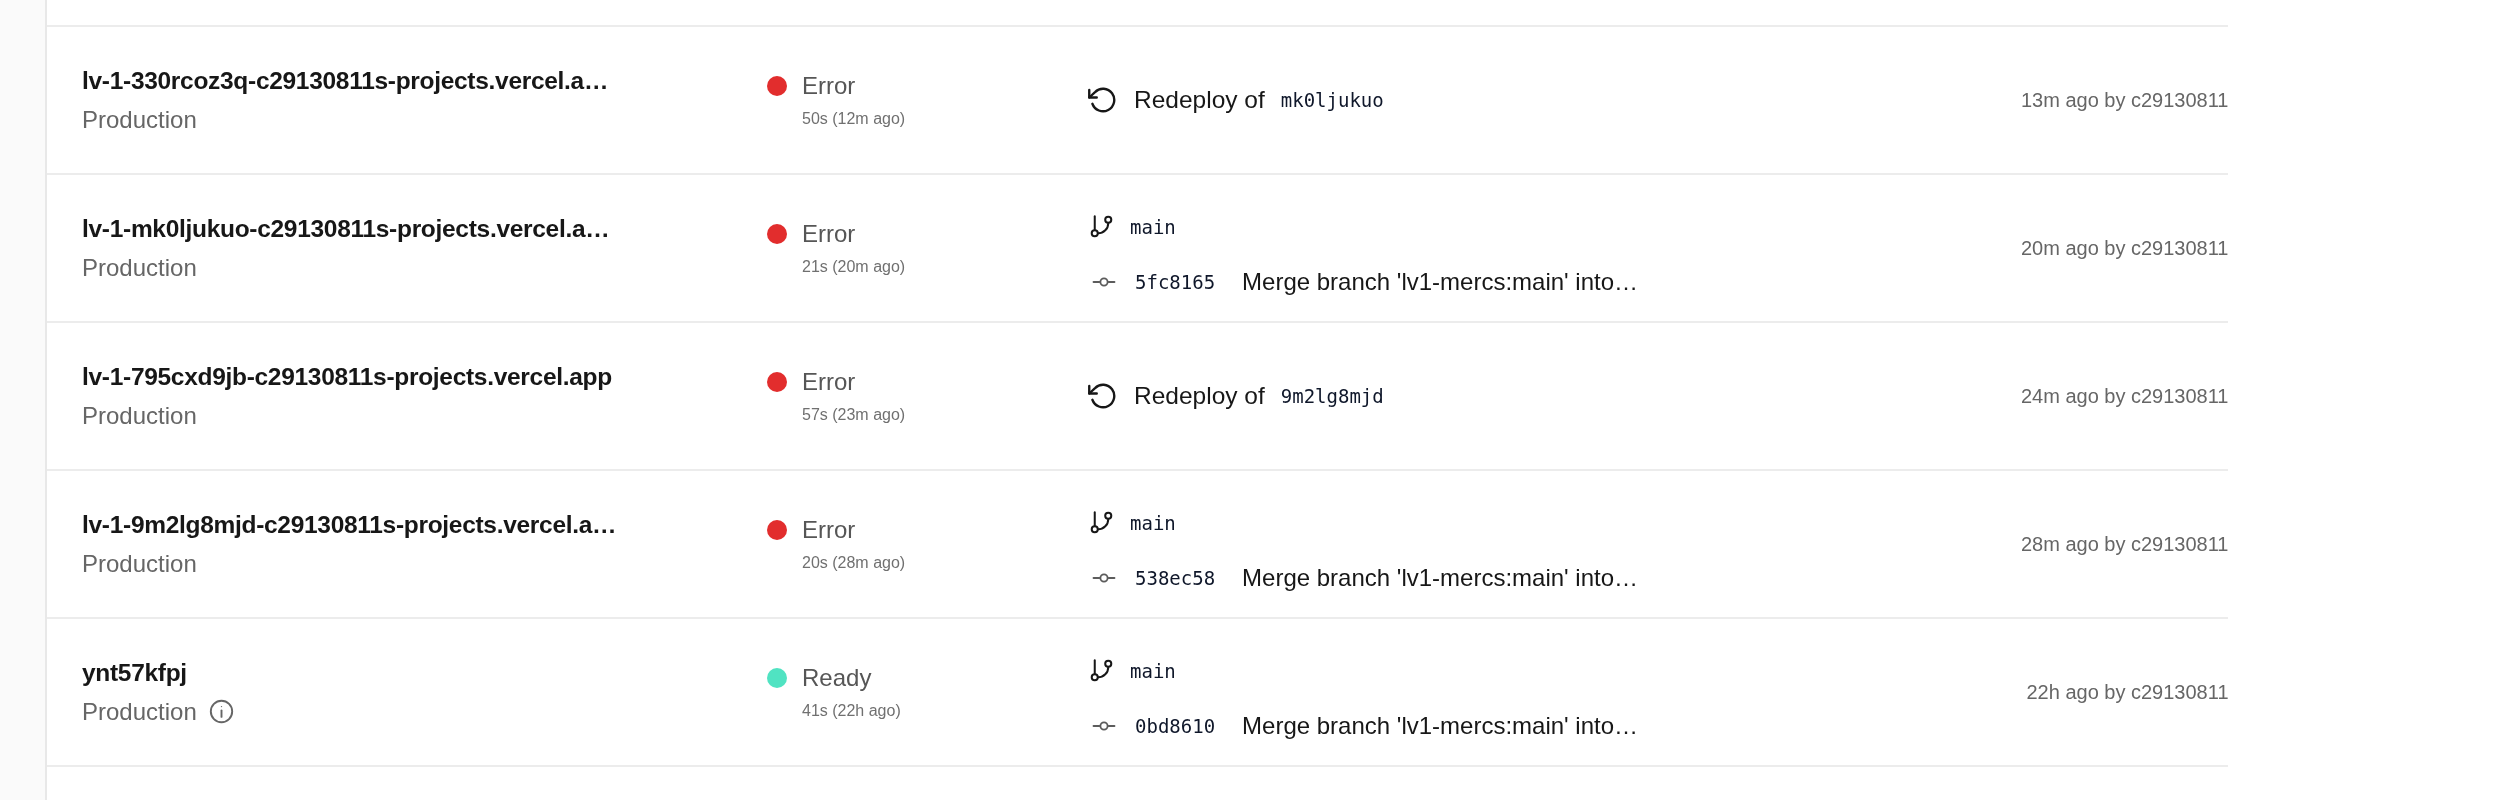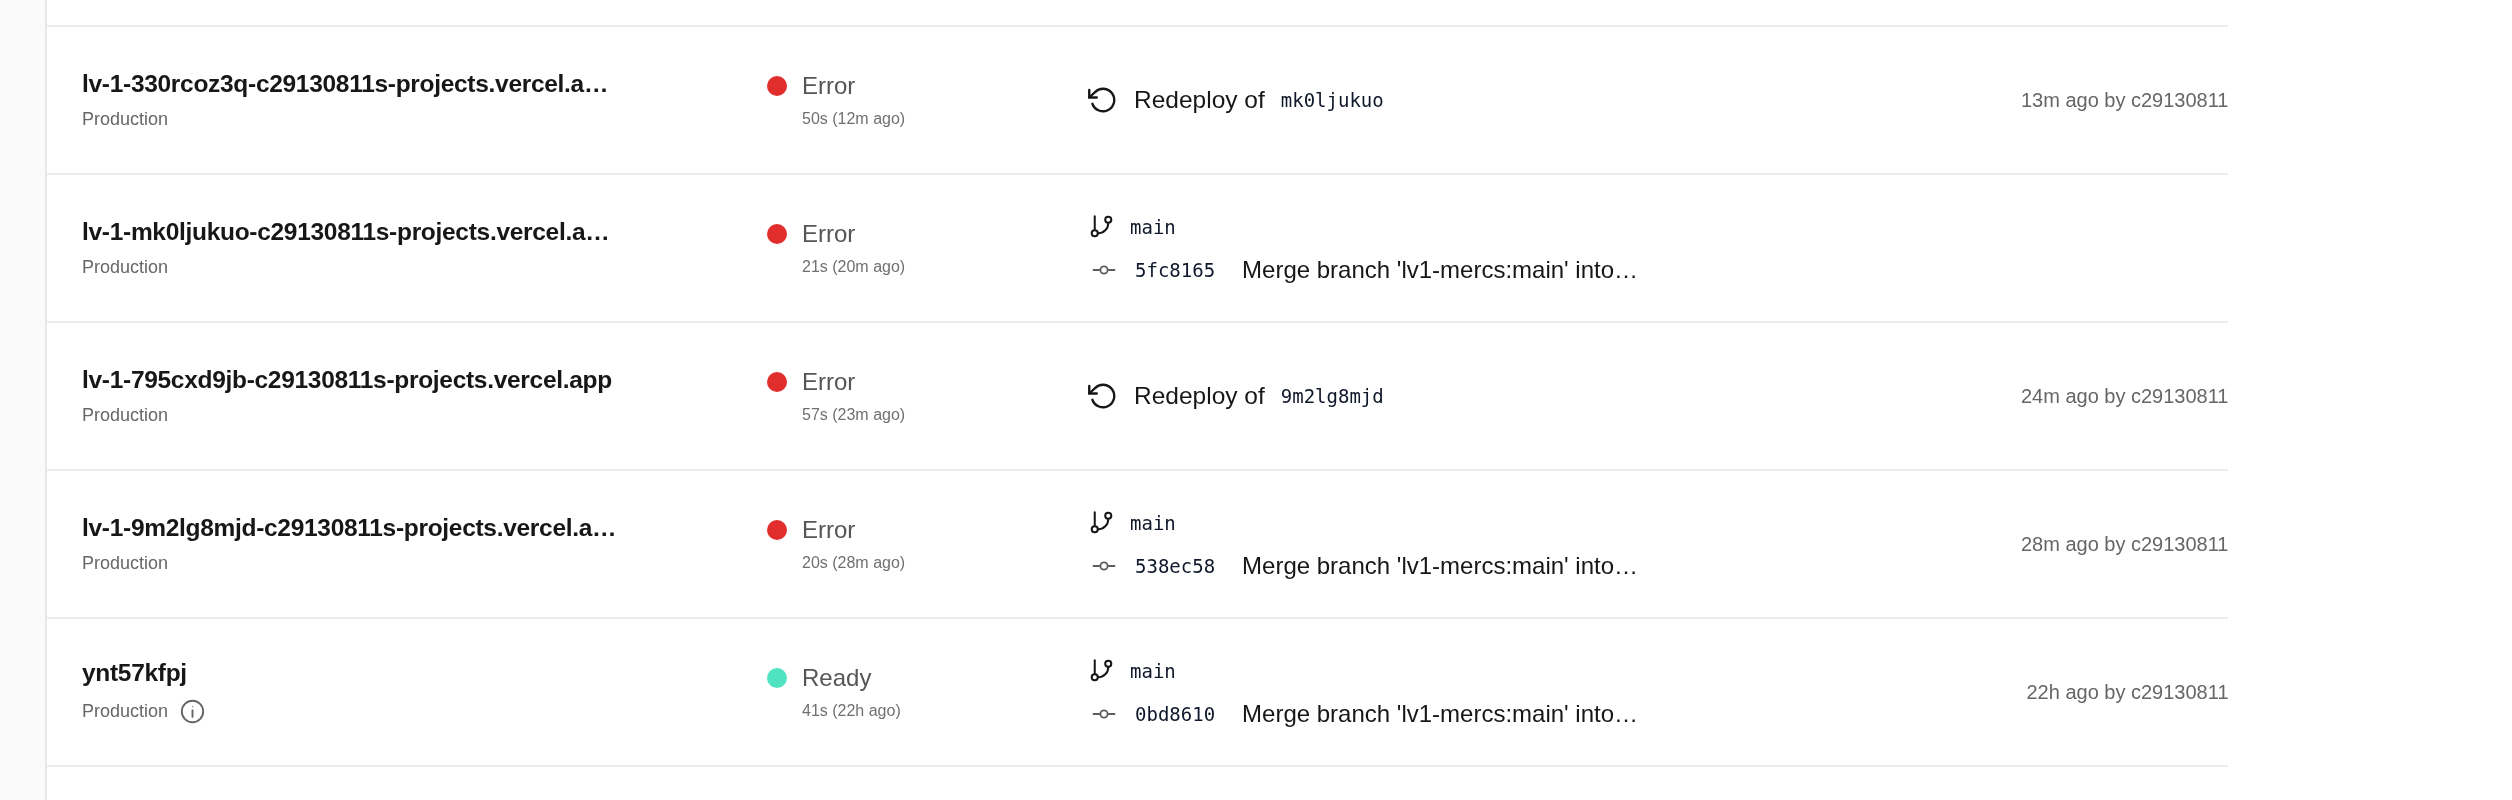--- a/index.html
+++ b/index.html
@@ -30,30 +30,30 @@
     grid-template-columns: 685px 321px 1fr auto;
     align-items: center;
     padding: 0 48px 0 35px;
   }
   
   .dep-cell { display: flex; flex-direction: column; gap: 11px; min-width: 0; }
   .dep-name {
     font-size: 24.5px; font-weight: 700; color: #171717;
     letter-spacing: -0.3px; white-space: nowrap; overflow: hidden;
   }
-  .dep-env { font-size: 18px; color: #666666; display: flex; align-items: center; gap: 11px; }
+  .dep-env { font-size: 24px; color: #666666; display: flex; align-items: center; gap: 11px; }
   
   .status-cell { display: flex; flex-direction: column; gap: 10px; }
   .status-line { display: flex; align-items: center; gap: 15px; }
   .status-dot { width: 20px; height: 20px; border-radius: 50%; flex: none; }
   .status-label { font-size: 24px; color: #565656; }
   .status-duration { font-size: 16px; color: #707070; margin-left: 35px; }
   
   .git-cell { display: flex; flex-direction: column; gap: 9px; min-width: 0; }
-  .git-line { display: flex; align-items: center; gap: 15px; height: 34px; }
+  .git-line { display: flex; align-items: center; gap: 15px; height: 34px; margin-top: 12px; }
   .mono { font-family: "DejaVu Sans Mono", monospace; font-size: 19px; color: #0f172a; }
   .commit-msg { font-size: 24px; color: #171717; margin-left: 12px; white-space: nowrap; overflow: hidden; }
   .redeploy-line { display: flex; align-items: center; gap: 16px; font-size: 24.5px; color: #171717; }
   .icon { flex: none; display: inline-flex; }
   
   .meta-cell { display: flex; align-items: center; justify-self: end; }
   .timestamp { font-size: 20px; color: #666666; white-space: nowrap; }
   .avatar { width: 42px; height: 42px; border-radius: 50%; margin-left: 28px; flex: none; }
   .avatar-gradient { background: linear-gradient(135deg, #d2652c 6%, #b58a2d 46%, #79c33a 94%); }
   .avatar-identicon {
@@ -138,20 +138,41 @@
           <span class="icon">
             <svg width="32" height="24" viewBox="0 0 24 24" fill="none" stroke="#5c5c5c" stroke-width="1.8" stroke-linecap="round">
                 <circle cx="12" cy="12" r="3.6"></circle>
                 <line x1="1.5" y1="12" x2="7.5" y2="12"></line>
                 <line x1="16.5" y1="12" x2="22.5" y2="12"></line>
               </svg>
           </span>
           <span class="mono">5fc8165</span>
           <span class="commit-msg">Merge branch 'lv1-mercs:main' into…</span>
         </div>
+      </div>
+      <div class="meta-cell">
+        <span class="timestamp">20m ago by c29130811</span>
+        <span class="avatar avatar-identicon">
+          <svg width="28" height="28" viewBox="0 0 5 5" shape-rendering="crispEdges">
+              <g fill="#c98e74">
+                <rect x="1" y="0" width="1" height="1"></rect>
+                <rect x="3" y="0" width="1" height="1"></rect>
+                <rect x="0" y="1" width="2" height="1"></rect>
+                <rect x="3" y="1" width="2" height="1"></rect>
+                <rect x="0" y="2" width="5" height="1"></rect>
+                <rect x="1" y="3" width="3" height="1"></rect>
+                <rect x="2" y="4" width="1" height="1"></rect>
+              </g>
+            </svg>
+        </span>
+        <span class="menu-btn">
+            <i></i>
+            <i></i>
+            <i></i>
+          </span>
       </div>
     </div>
 
     <div class="row">
       <div class="dep-cell">
         <div class="dep-name">lv-1-795cxd9jb-c29130811s-projects.vercel.app</div>
         <div class="dep-env">
             <span>Production</span>
           </div>
       </div>

